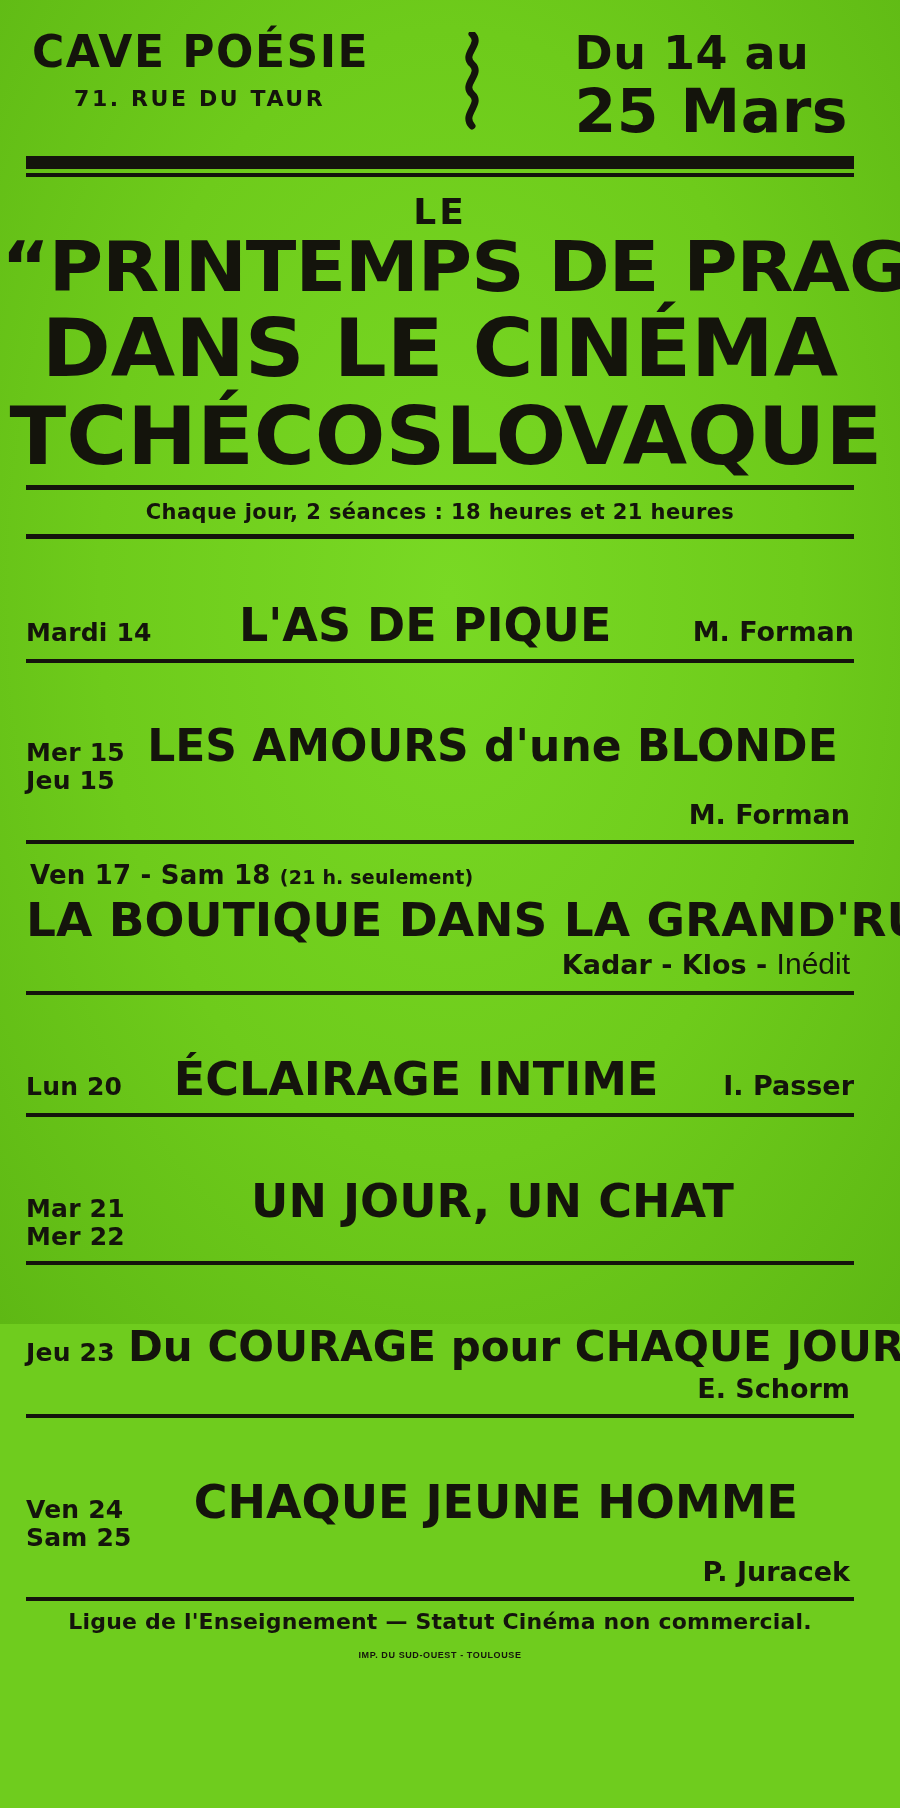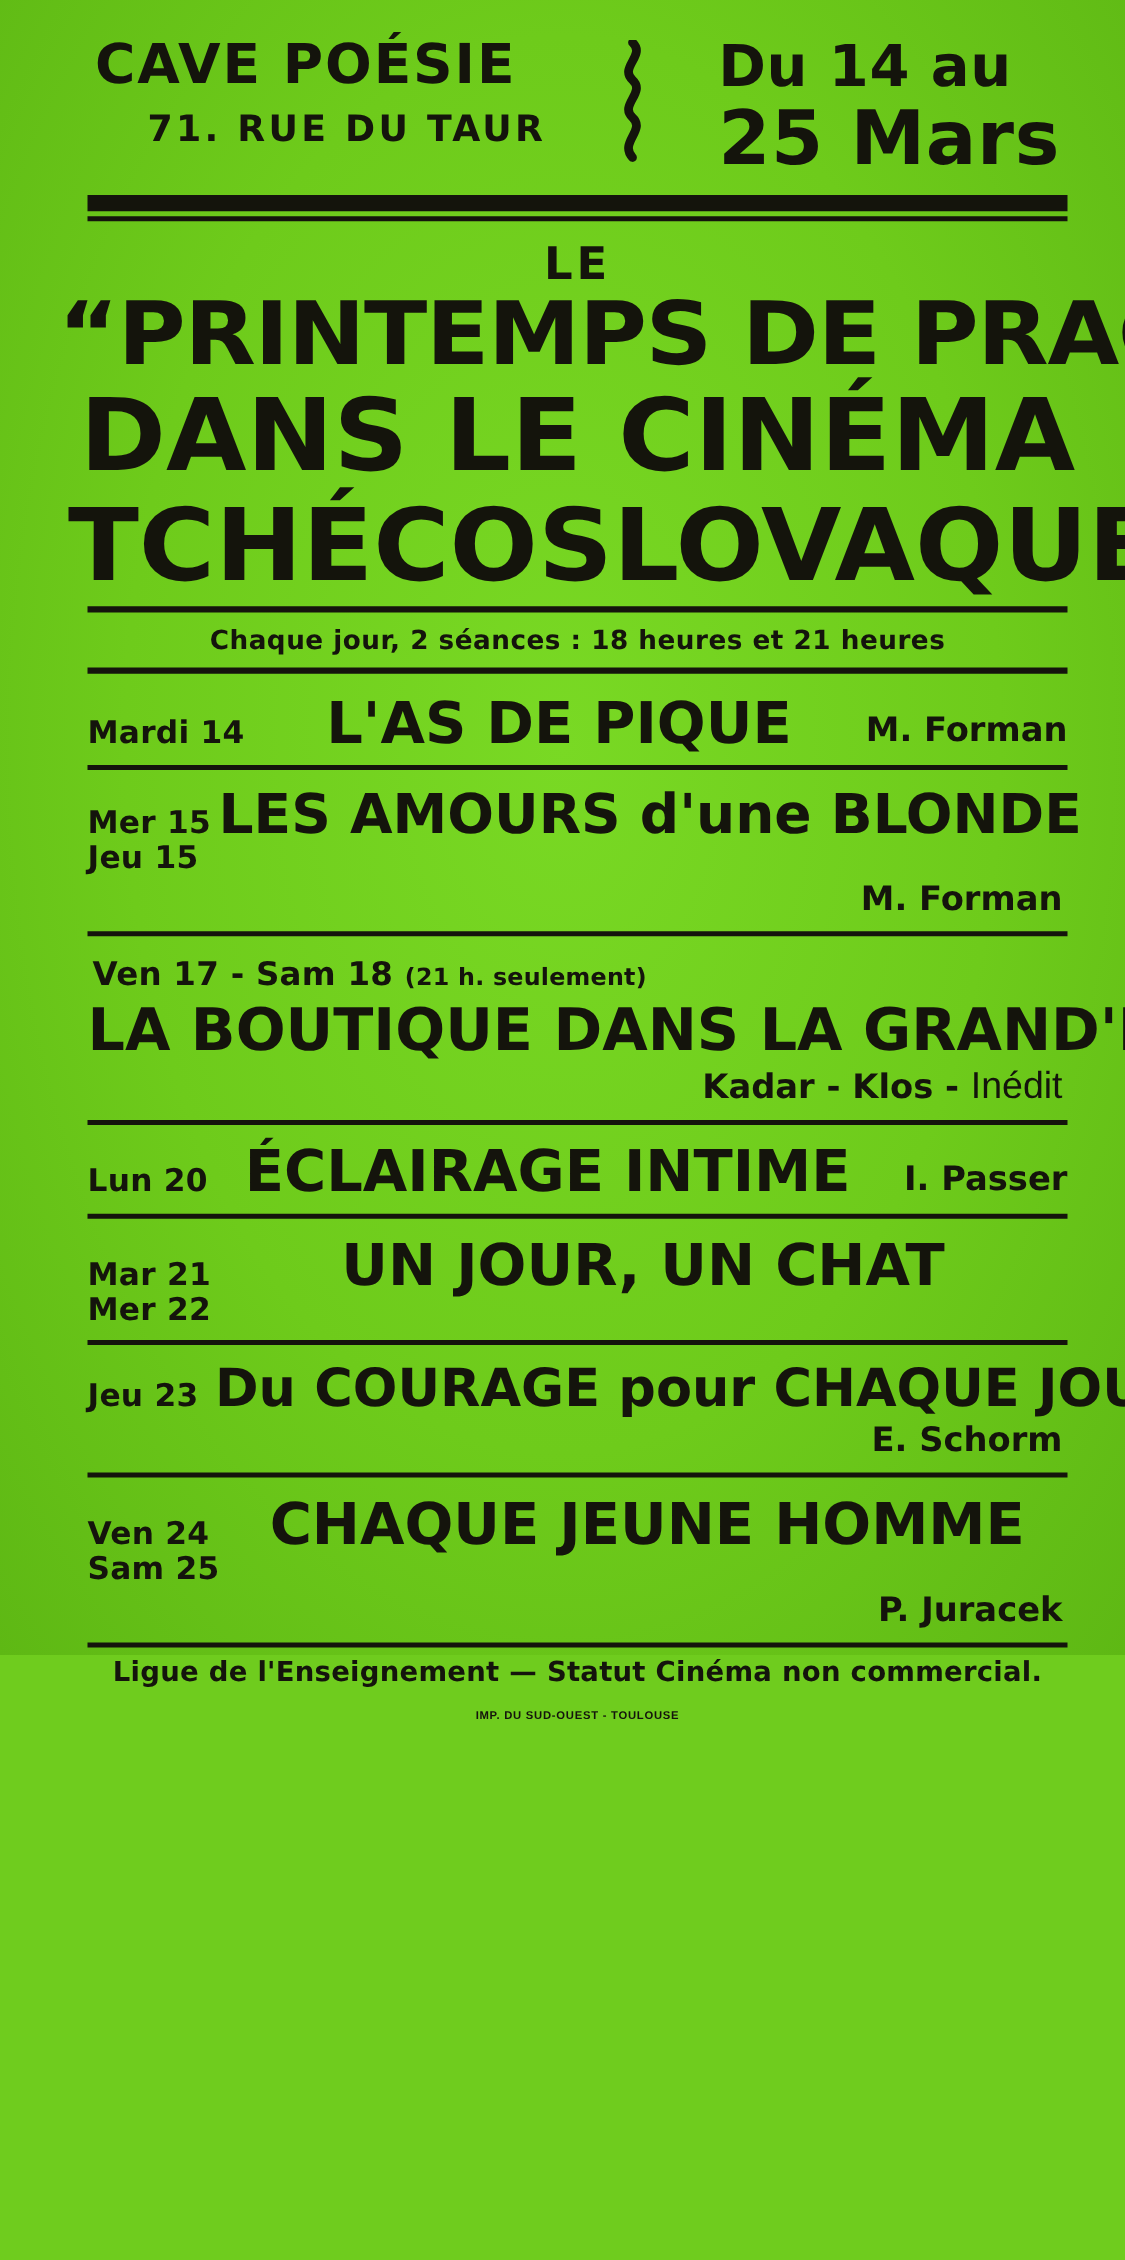--- a/index.html
+++ b/index.html
@@ -13,21 +13,21 @@
     font-family: "Liberation Sans", sans-serif;
     overflow: hidden;
   }
   .poster {
     position: relative;
     width: 900px;
     height: 1324px;
     background:
       radial-gradient(ellipse at 50% 45%, #79d924 0%, #6ecb1b 55%, #5eb814 100%);
     box-sizing: border-box;
-    padding: 26px 46px 10px 70px;
+    padding: 26px 46px 10px 26px;
     color: #111108;
   }
   .ink {
     color: #14140c;
   }
 
   
   .header {
     display: flex;
     align-items: flex-start;
@@ -43,21 +43,21 @@
     font-family: "DejaVu Sans", sans-serif;
     font-weight: bold;
     font-size: 44px;
     letter-spacing: 1.5px;
     line-height: 1;
     transform: scaleX(1.0);
   }
   .address {
     font-family: "DejaVu Sans", sans-serif;
     font-weight: bold;
-    font-size: 29px;
+    font-size: 22px;
     letter-spacing: 2.6px;
     margin-top: 12px;
     padding-left: 42px;
   }
   .squiggle {
     flex: 0 0 auto;
     width: 30px;
     margin-top: 2px;
   }
   .header-right {
@@ -147,20 +147,21 @@
   }
 
   
   .prog-row {
     padding: 6px 0 4px 0;
   }
   .row-main {
     display: flex;
     align-items: baseline;
     width: 100%;
+    margin-top: 47px;
   }
   .days {
     flex: 0 0 auto;
     font-family: "DejaVu Sans", sans-serif;
     font-weight: bold;
     font-size: 25px;
     line-height: 1.12;
     letter-spacing: 0.2px;
     min-width: 96px;
     padding-right: 6px;

